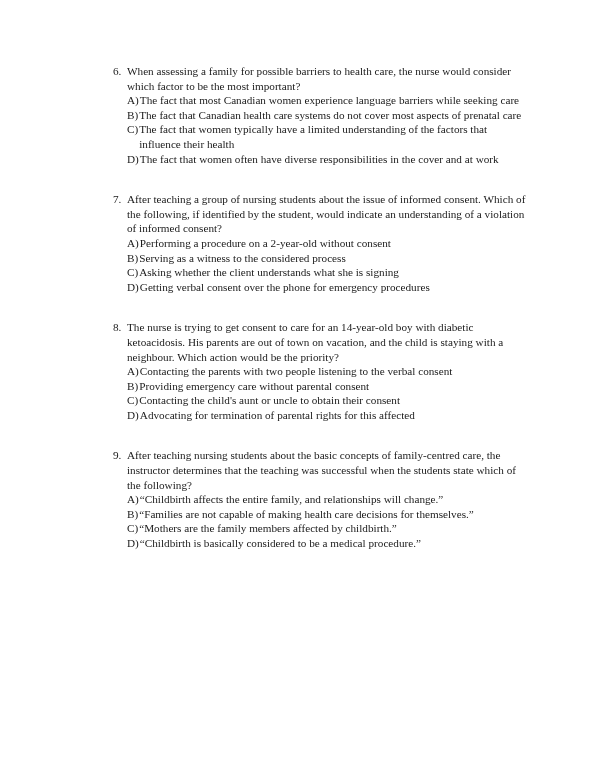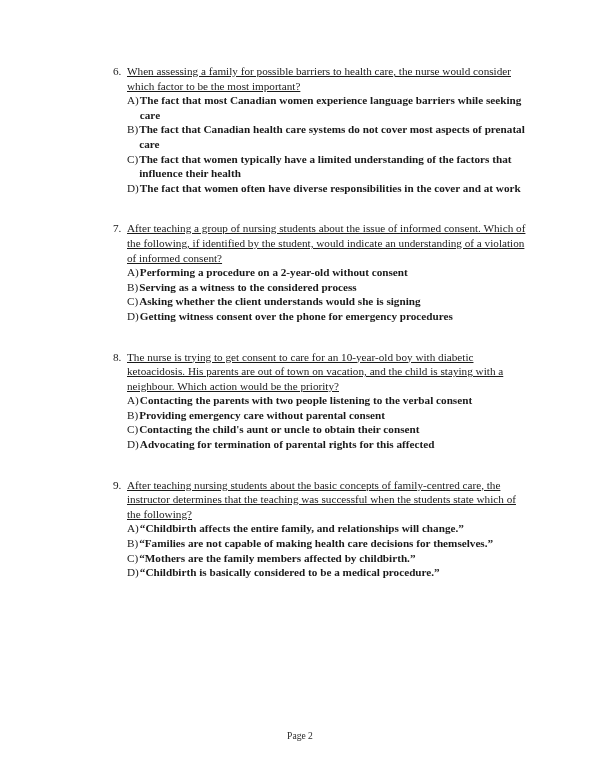--- a/index.html
+++ b/index.html
@@ -46,41 +46,39 @@
     line-height: 14.6px;
   }
   .q-num {
     flex: 0 0 16px;
     text-align: left;
     padding-left: 2px;
     box-sizing: border-box;
   }
   .q-text {
     flex: 1 1 auto;
-    text-decoration: underline;
   }
 
   .options {
     margin-top: 0px;
   }
   .option-row {
     display: flex;
     align-items: flex-start;
     font-size: 11.2px;
     line-height: 14.6px;
   }
   .opt-letter {
     flex: 0 0 20px;
     padding-left: 16px;
     box-sizing: border-box;
   }
   .opt-text {
     flex: 1 1 auto;
     padding-left: 1px;
-    font-weight: bold;
   }
 
   .footer {
     position: absolute;
     left: 0;
     top: 730px;
     width: 600px;
     text-align: center;
     font-size: 9.6px;
     line-height: 12px;
@@ -128,33 +126,33 @@
         <div class="option-row">
           <span class="opt-letter">A)</span>
           <span class="opt-text">Performing a procedure on a 2-year-old without consent</span>
         </div>
         <div class="option-row">
           <span class="opt-letter">B)</span>
           <span class="opt-text">Serving as a witness to the considered process</span>
         </div>
         <div class="option-row">
           <span class="opt-letter">C)</span>
-          <span class="opt-text">Asking whether the client understands would she is signing</span>
-        </div>
-        <div class="option-row">
-          <span class="opt-letter">D)</span>
-          <span class="opt-text">Getting witness consent over the phone for emergency procedures</span>
+          <span class="opt-text">Asking whether the client understands what she is signing</span>
+        </div>
+        <div class="option-row">
+          <span class="opt-letter">D)</span>
+          <span class="opt-text">Getting verbal consent over the phone for emergency procedures</span>
         </div>
       </div>
     </div>
 
     <div class="question-block">
       <div class="q-stem">
         <span class="q-num">8.</span>
-        <span class="q-text">The nurse is trying to get consent to care for an 10-year-old boy with diabetic ketoacidosis. His parents are out of town on vacation, and the child is staying with a neighbour. Which action would be the priority?</span>
+        <span class="q-text">The nurse is trying to get consent to care for an 14-year-old boy with diabetic ketoacidosis. His parents are out of town on vacation, and the child is staying with a neighbour. Which action would be the priority?</span>
       </div>
       <div class="options">
         <div class="option-row">
           <span class="opt-letter">A)</span>
           <span class="opt-text">Contacting the parents with two people listening to the verbal consent</span>
         </div>
         <div class="option-row">
           <span class="opt-letter">B)</span>
           <span class="opt-text">Providing emergency care without parental consent</span>
         </div>
@@ -189,17 +187,14 @@
         </div>
         <div class="option-row">
           <span class="opt-letter">D)</span>
           <span class="opt-text">“Childbirth is basically considered to be a medical procedure.”</span>
         </div>
       </div>
     </div>
 
   </div>
 
-  <div class="footer">
-    <span>Page 2</span>
-  </div>
 
 </div>
 
 </body></html>

